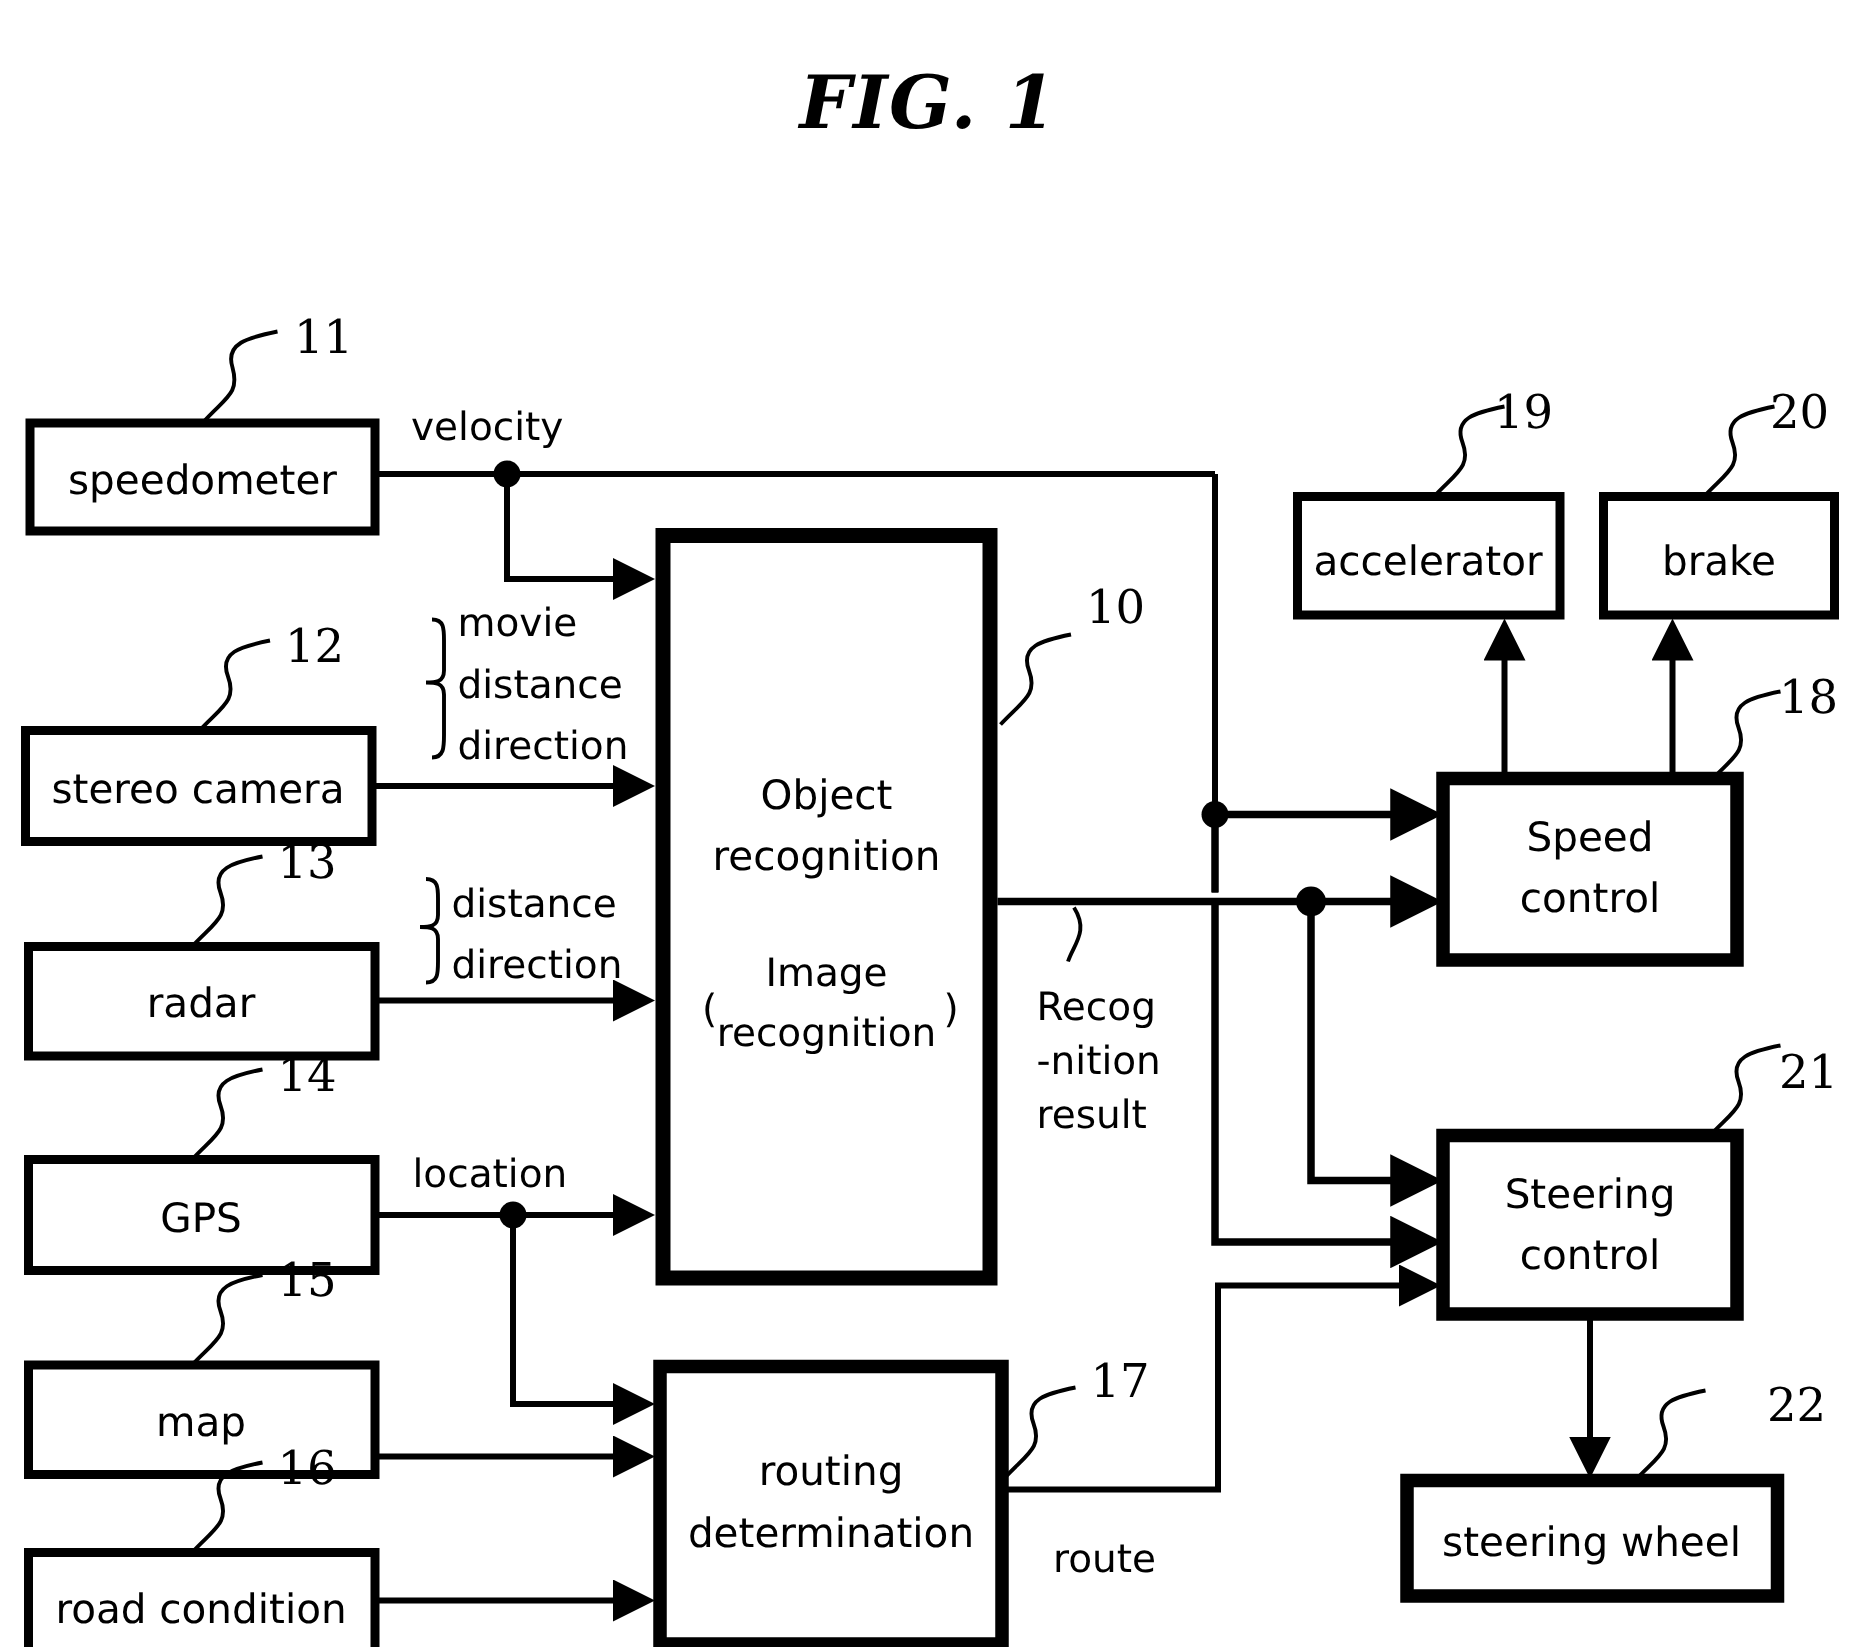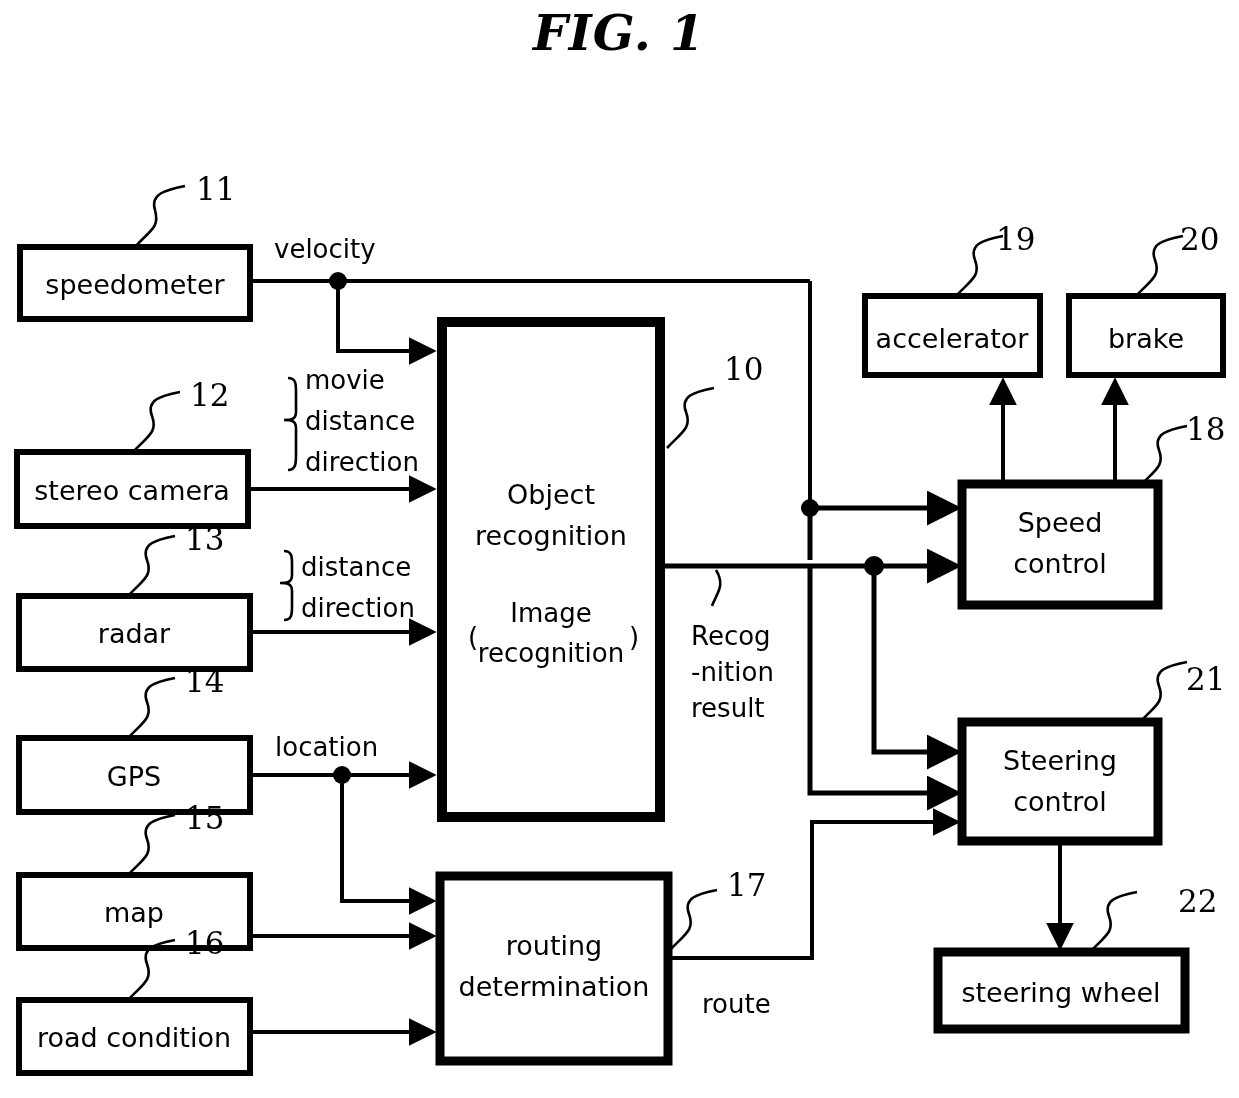--- a/index.html
+++ b/index.html
@@ -13,20 +13,21 @@
     height: 1098px;
     font-family: "DejaVu Sans", sans-serif;
     color: #000000;
     overflow: hidden;
     position: relative;
   }
   #figure-root {
     position: relative;
     width: 1239px;
     height: 792px;
+    margin-top: 35px;
   }
   svg#diagram {
     position: absolute;
     top: 0;
     left: 0;
     width: 1239px;
     height: 1098px;
     display: block;
   }
   .fig-title {

